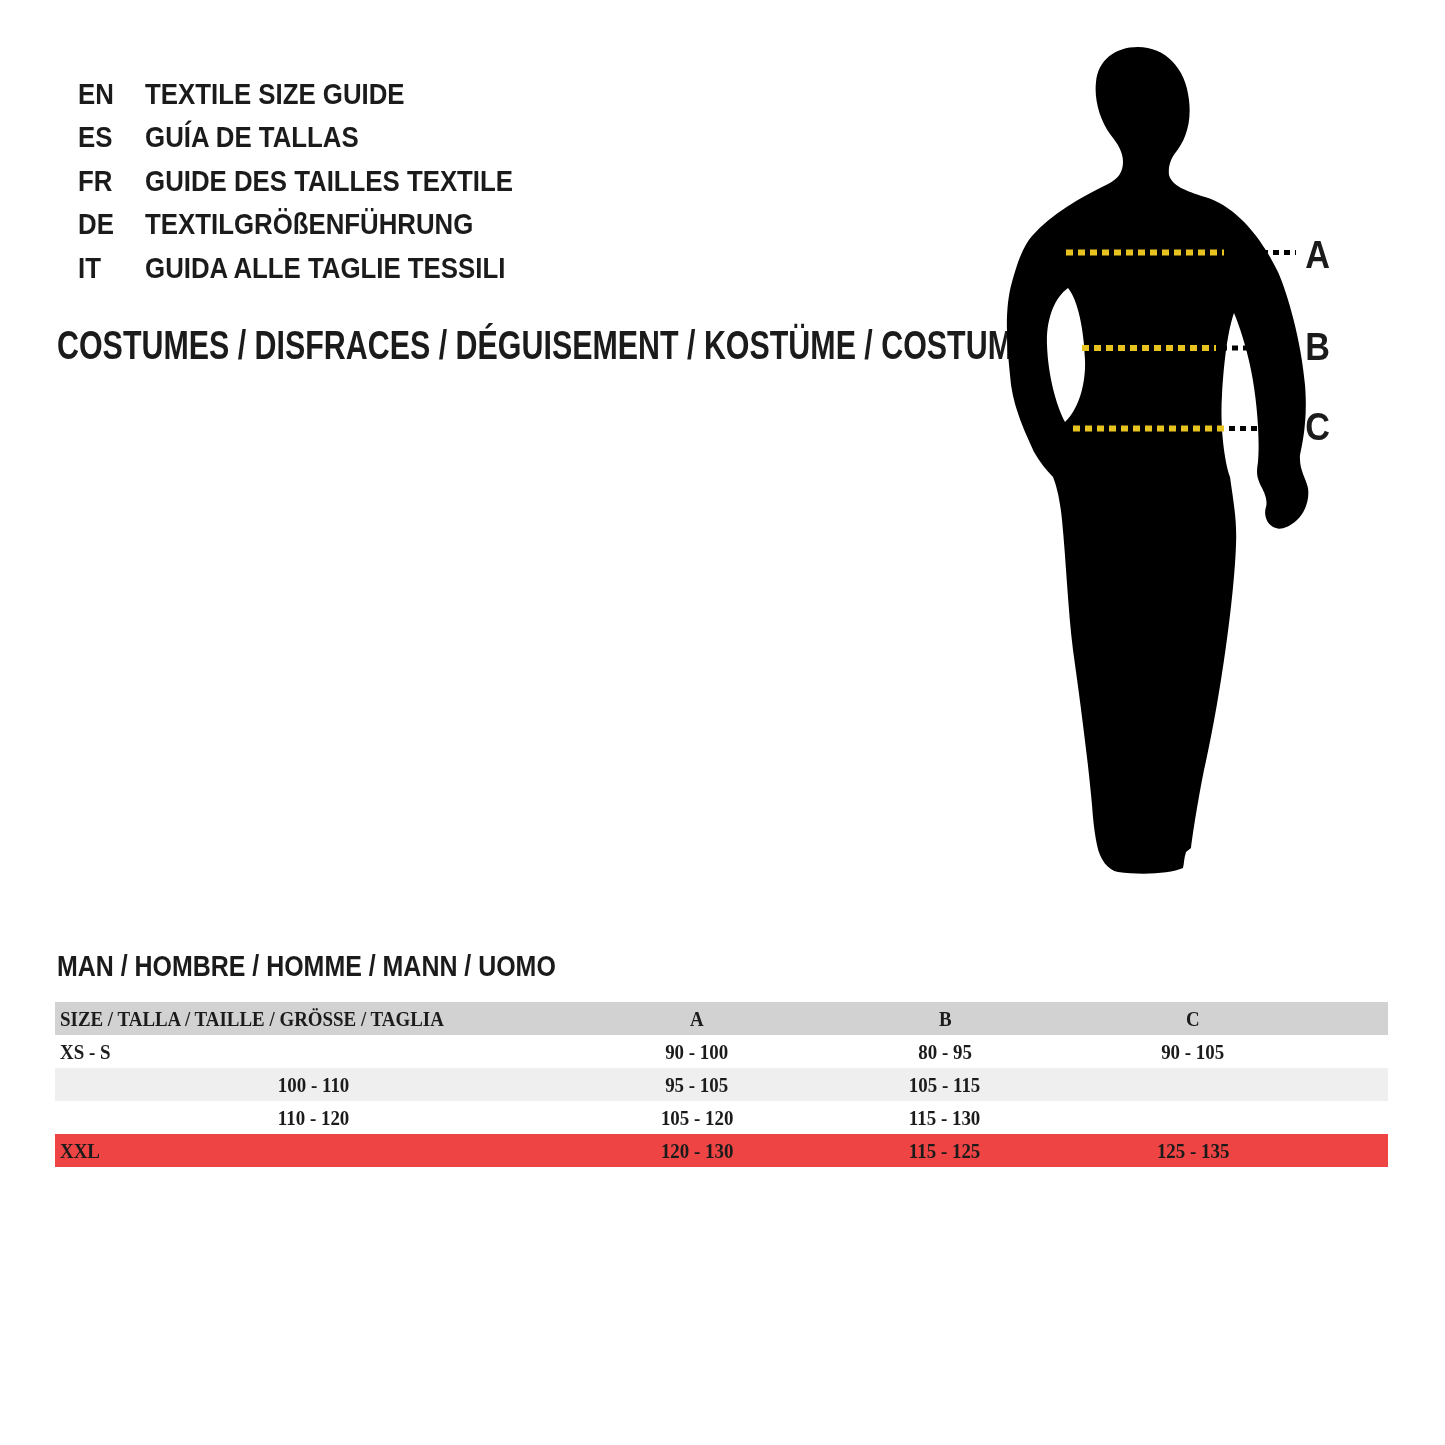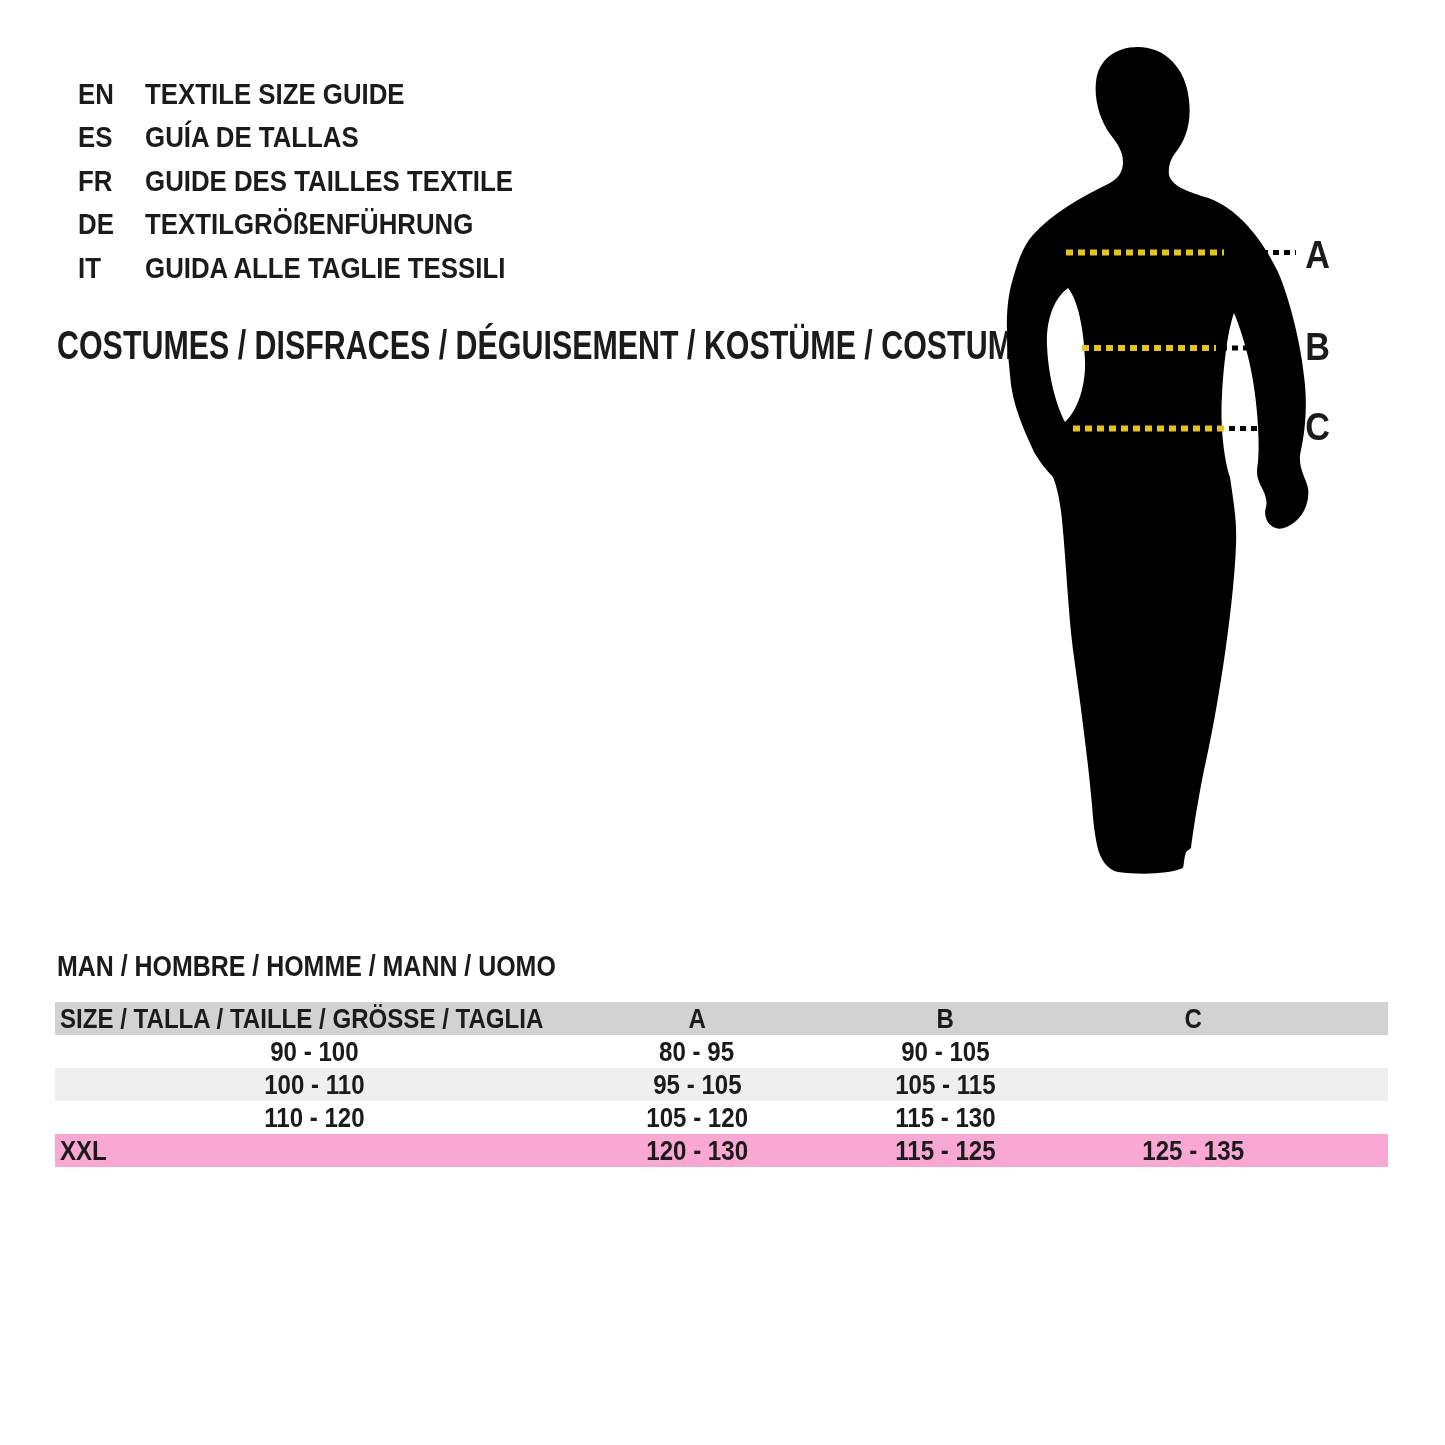--- a/index.html
+++ b/index.html
@@ -21,21 +21,21 @@
   .dash-k{stroke-width:5;stroke-dasharray:6 5;}
   .measure-label{position:absolute;font-size:38px;font-weight:700;line-height:44px;
     transform:scaleX(0.9);}
   .ml-a{left:1304px;top:233px;}
   .ml-b{left:1304px;top:325px;}
   .ml-c{left:1304px;top:405px;}
   
   .man-title{position:absolute;left:57px;top:950px;margin:0;font-size:29px;font-weight:700;
     transform:scaleX(0.86);transform-origin:0 50%;white-space:nowrap;}
   
-  .size-table{position:absolute;left:55px;top:1002px;width:1333px;font-size:28px;font-weight:700;}
+  .size-table{position:absolute;left:55px;top:1002px;width:1333px;font-size:22px;font-weight:700;font-family:Liberation Serif, serif;}
   .t-row{display:grid;grid-template-columns:518px 248px 248px 248px 1fr;height:33px;align-items:center;}
   .cell-label{padding-left:5px;white-space:nowrap;}
   .cell-label > span{display:inline-block;transform:scaleX(0.86);transform-origin:0 50%;white-space:nowrap;}
   .cell-val{text-align:center;}
   .cell-val > span{display:inline-block;transform:scaleX(0.86);white-space:nowrap;}
   
   .notes{position:absolute;left:57px;top:1240px;}
   .note-row{height:44px;display:flex;align-items:center;font-size:29px;font-weight:700;
     transform:scaleX(0.86);transform-origin:0 50%;white-space:nowrap;}
 </style>
@@ -130,38 +130,39 @@
 
   <div class="size-table">
     <div class="t-row" style="background-color: rgb(210, 210, 210);">
       <div class="cell-label"><span>SIZE / TALLA / TAILLE / GRÖSSE / TAGLIA</span></div>
       <div class="cell-val"><span>A</span></div>
       <div class="cell-val"><span>B</span></div>
       <div class="cell-val"><span>C</span></div>
       <div></div>
     </div>
     <div class="t-row">
+      <div class="cell-label"><span>XS - S</span></div>
       <div class="cell-val"><span>90 - 100</span></div>
       <div class="cell-val"><span>80 - 95</span></div>
       <div class="cell-val"><span>90 - 105</span></div>
       <div></div>
     </div>
     <div class="t-row" style="background-color: rgb(239, 239, 239);">
       <div class="cell-val"><span>100 - 110</span></div>
       <div class="cell-val"><span>95 - 105</span></div>
       <div class="cell-val"><span>105 - 115</span></div>
       <div></div>
     </div>
     <div class="t-row">
       <div class="cell-val"><span>110 - 120</span></div>
       <div class="cell-val"><span>105 - 120</span></div>
       <div class="cell-val"><span>115 - 130</span></div>
       <div></div>
     </div>
-    <div class="t-row" style="background-color: #f9a8d4;">
+    <div class="t-row" style="background-color: #ef4444;">
       <div class="cell-label"><span>XXL</span></div>
       <div class="cell-val"><span>120 - 130</span></div>
       <div class="cell-val"><span>115 - 125</span></div>
       <div class="cell-val"><span>125 - 135</span></div>
       <div></div>
     </div>
   </div>
 
 
 </div>

